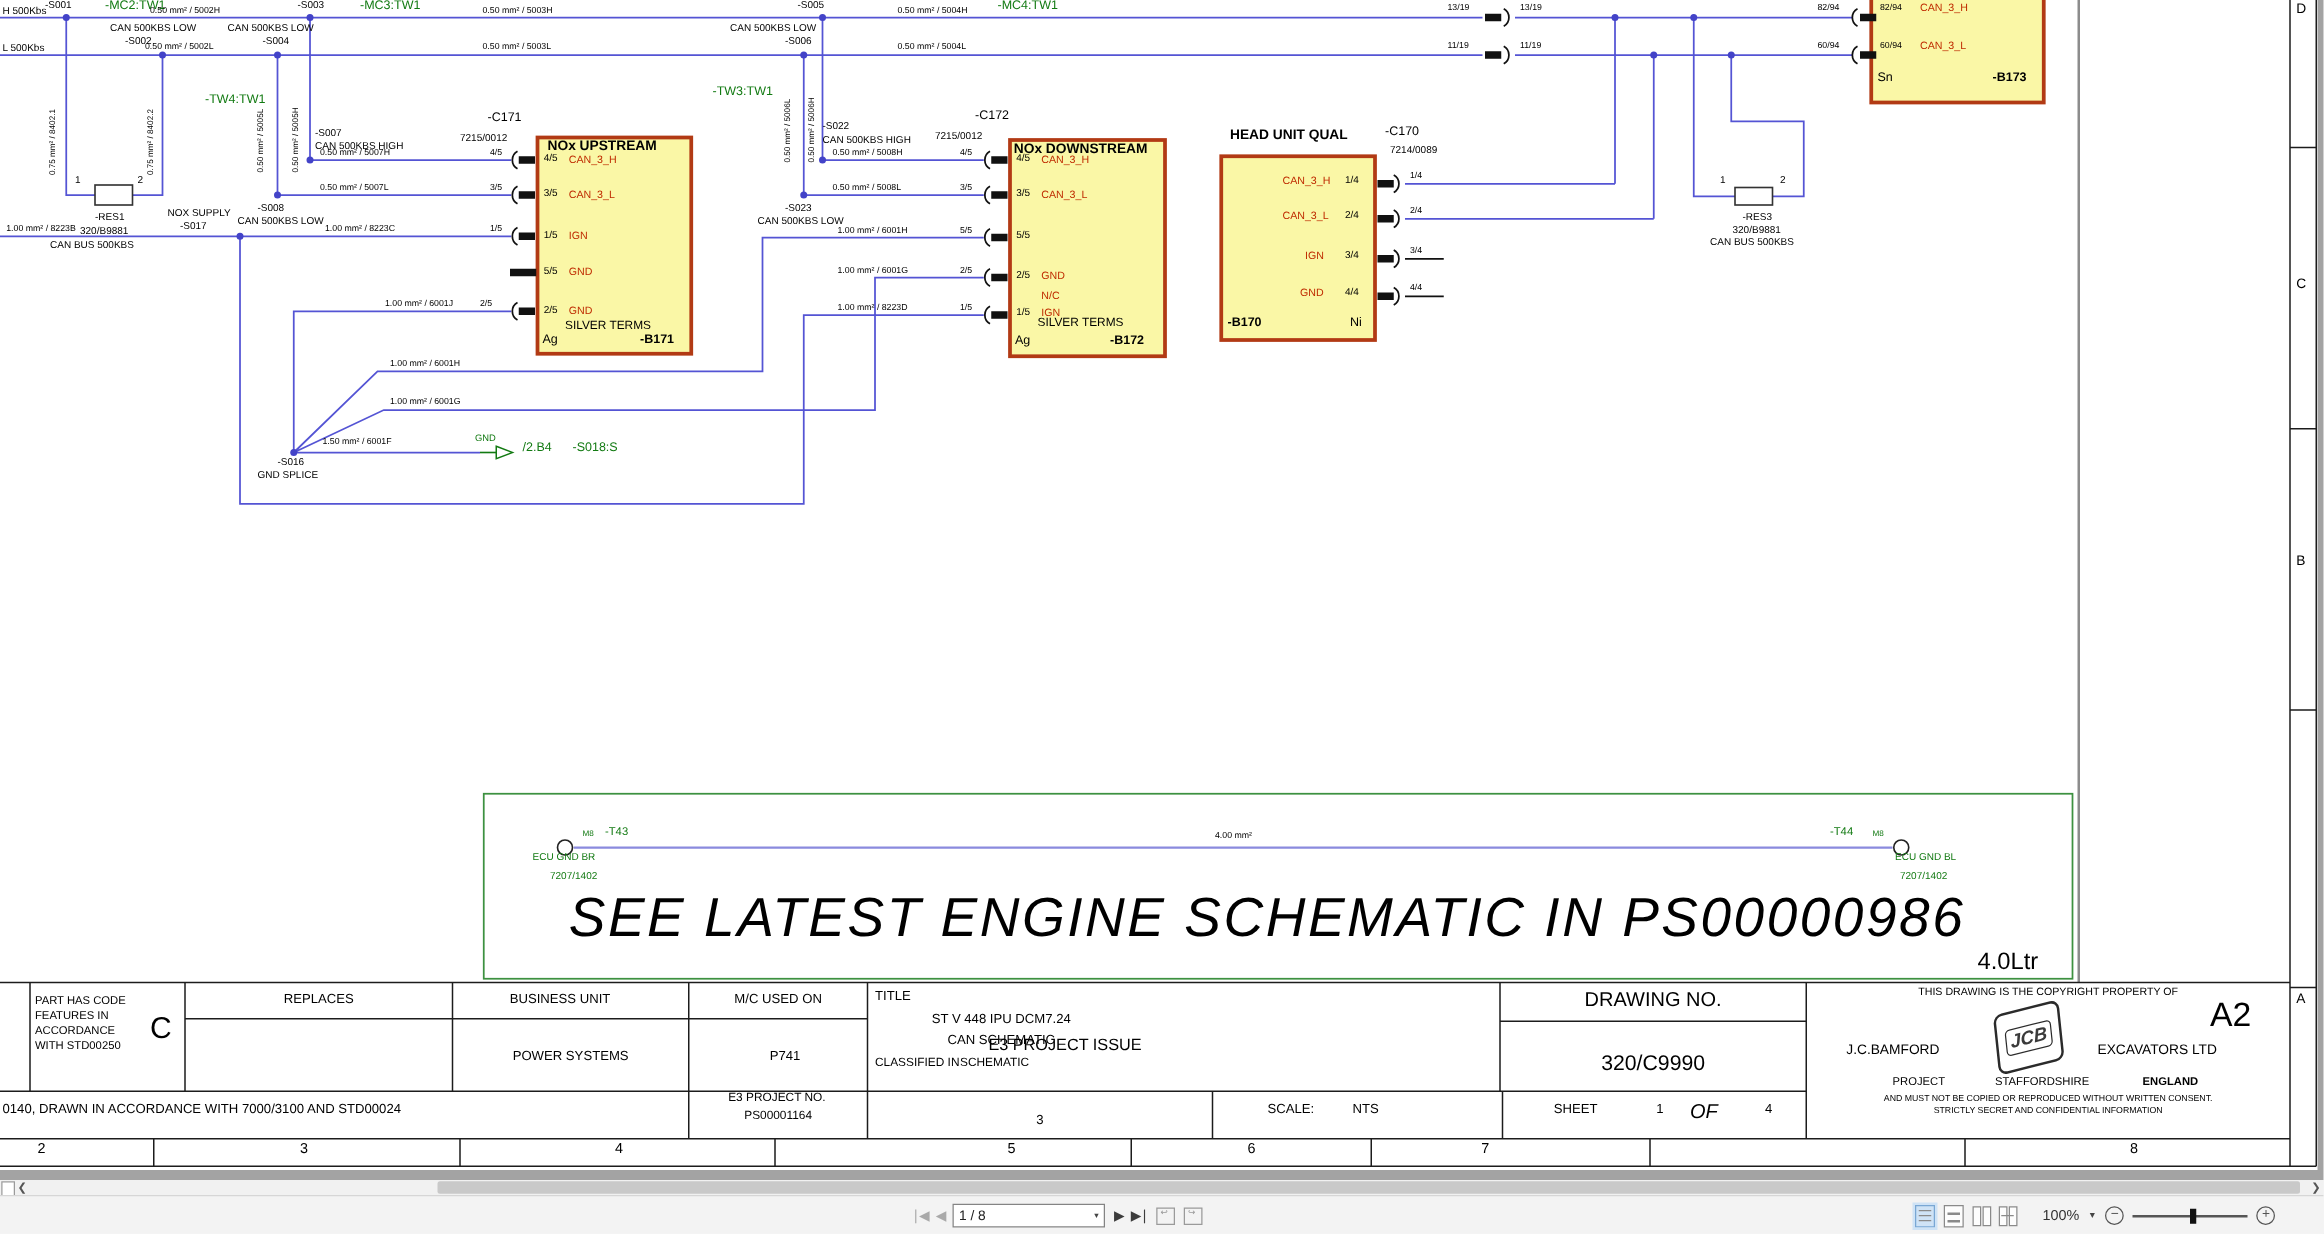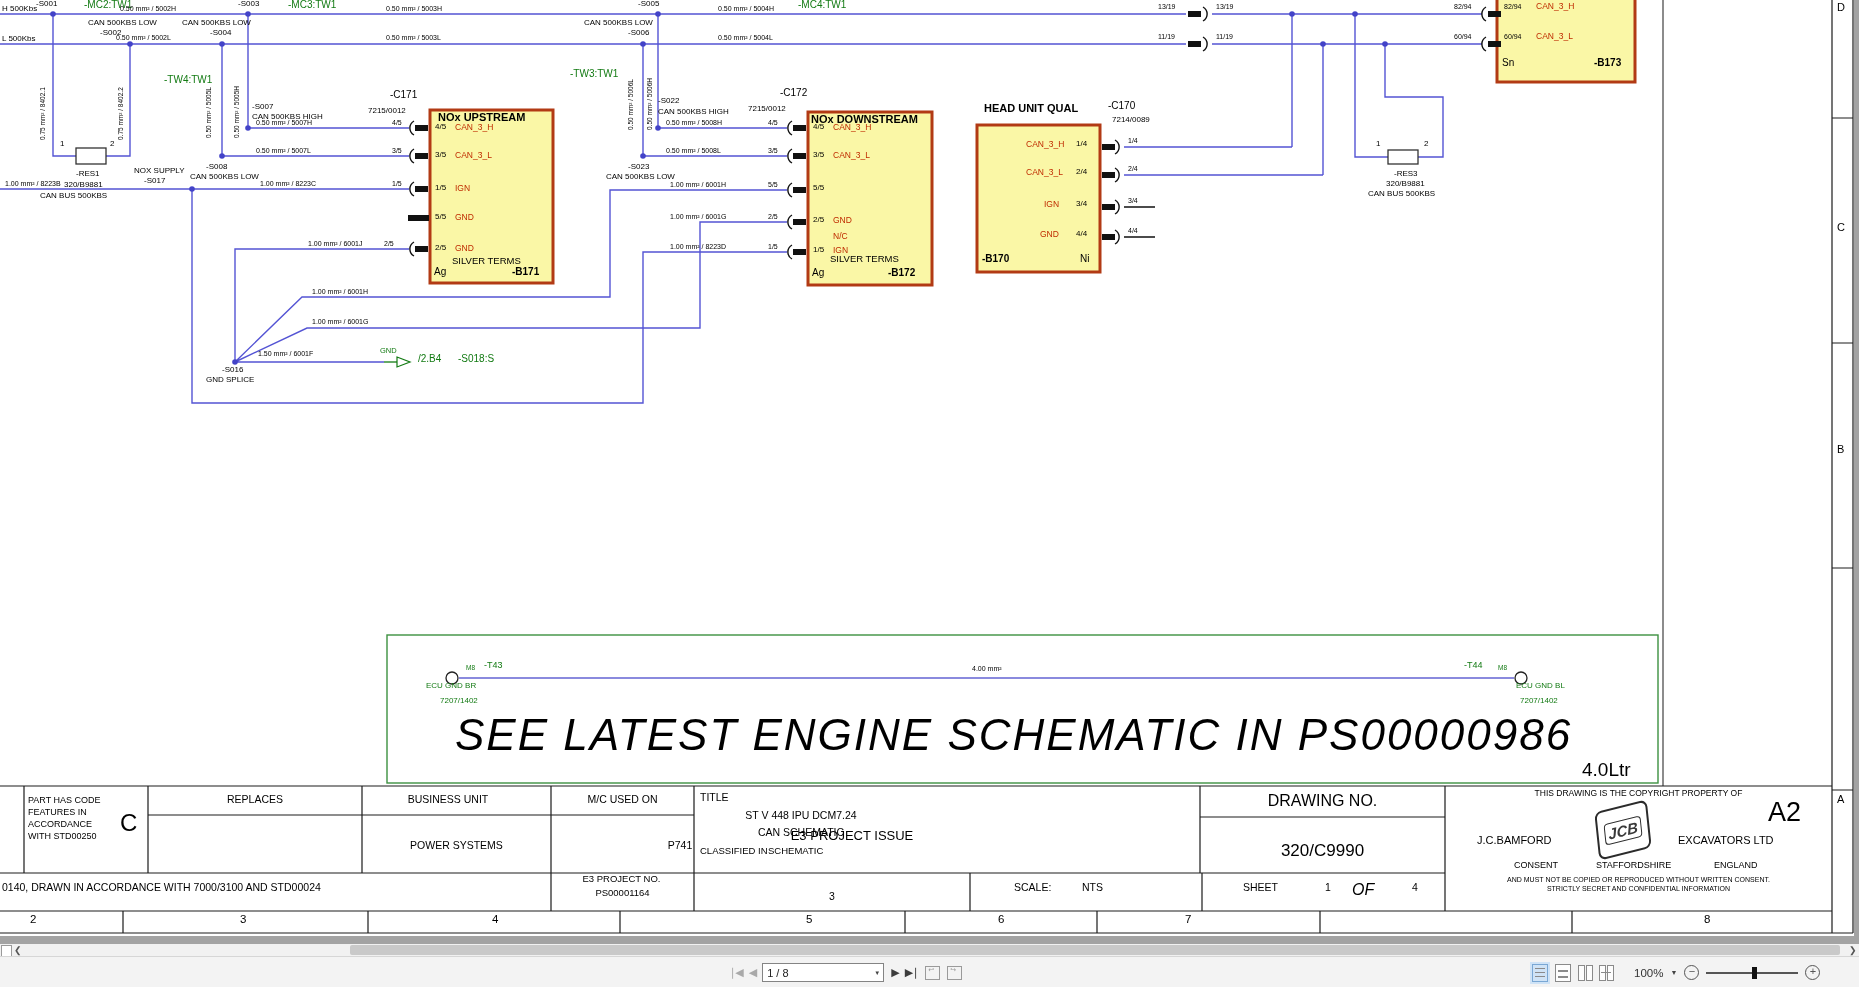--- a/index.html
+++ b/index.html
@@ -318,21 +318,21 @@
     <div id="labels-titleblock">
         <span class="lbl" style="left: 28px; top: 796px; font-size: 9px;">PART HAS CODE</span>
         <span class="lbl" style="left: 28px; top: 808px; font-size: 9px;">FEATURES IN</span>
         <span class="lbl" style="left: 28px; top: 820px; font-size: 9px;">ACCORDANCE</span>
         <span class="lbl" style="left: 28px; top: 832px; font-size: 9px;">WITH STD00250</span>
         <span class="lbl" style="left: 120px; top: 810px; font-size: 24px;">C</span>
         <span class="lbl ctr" style="left: 148px; top: 794px; font-size: 10.5px; width: 214px;">REPLACES</span>
         <span class="lbl ctr" style="left: 362px; top: 794px; font-size: 10.5px; width: 172px;">BUSINESS UNIT</span>
         <span class="lbl ctr" style="left: 362px; top: 840px; font-size: 10.5px; width: 189px;">POWER SYSTEMS</span>
         <span class="lbl ctr" style="left: 551px; top: 794px; font-size: 10.5px; width: 143px;">M/C USED ON</span>
-        <span class="lbl ctr" style="left: 572px; top: 840px; font-size: 10.5px; width: 130px; padding-left: 43px;">P741</span>
+        <span class="lbl ctr" style="left: 520px; top: 840px; font-size: 10.5px; width: 130px; padding-left: 43px;">P741</span>
         <span class="lbl" style="left: 700px; top: 792px; font-size: 10.5px;">TITLE</span>
         <span class="lbl ctr" style="left: 694px; top: 810px; font-size: 10.5px; width: 214px;">ST V 448 IPU DCM7.24</span>
         <span class="lbl ctr" style="left: 694px; top: 827px; font-size: 10.5px; width: 214px;">CAN SCHEMATIC</span>
         <span class="lbl" style="left: 700px; top: 846px; font-size: 9.5px;">CLASSIFIED IN</span>
         <span class="lbl" style="left: 768px; top: 846px; font-size: 9.5px;">SCHEMATIC</span>
         <span class="lbl ctr" style="left: 1200px; top: 793px; font-size: 16px; width: 245px;">DRAWING NO.</span>
         <span class="lbl ctr" style="left: 1200px; top: 842px; font-size: 17px; width: 245px;">320/C9990</span>
         <span class="lbl" style="left: 2px; top: 882px; font-size: 10.5px;">0140, DRAWN IN ACCORDANCE WITH 7000/3100 AND STD00024</span>
         <span class="lbl ctr" style="left: 551px; top: 874px; font-size: 9.5px; width: 141px;">E3 PROJECT NO.</span>
         <span class="lbl ctr" style="left: 551px; top: 888px; font-size: 9.5px; width: 143px;">PS00001164</span>
@@ -341,23 +341,23 @@
         <span class="lbl" style="left: 1014px; top: 882px; font-size: 10.5px;">SCALE:</span>
         <span class="lbl" style="left: 1082px; top: 882px; font-size: 10.5px;">NTS</span>
         <span class="lbl" style="left: 1243px; top: 882px; font-size: 10.5px;">SHEET</span>
         <span class="lbl" style="left: 1325px; top: 882px; font-size: 10.5px;">1</span>
         <span class="lbl" style="left: 1352px; top: 882px; font-size: 16px; font-style: italic;">OF</span>
         <span class="lbl" style="left: 1412px; top: 882px; font-size: 10.5px;">4</span>
         <span class="lbl ctr" style="left: 1445px; top: 789px; font-size: 8.5px; width: 387px;">THIS DRAWING IS THE COPYRIGHT PROPERTY OF</span>
         <span class="lbl" style="left: 1768px; top: 798px; font-size: 27px;">A2</span>
         <span class="lbl" style="left: 1477px; top: 835px; font-size: 11px;">J.C.BAMFORD</span>
         <span class="lbl" style="left: 1678px; top: 835px; font-size: 11px;">EXCAVATORS LTD</span>
-        <span class="lbl" style="left: 1514px; top: 861px; font-size: 9px;">CONSENT</span>
+        <span class="lbl" style="left: 1514px; top: 861px; font-size: 9px;">PROJECT</span>
         <span class="lbl" style="left: 1596px; top: 861px; font-size: 9px;">STAFFORDSHIRE</span>
-        <span class="lbl" style="left: 1714px; top: 861px; font-size: 9px;">ENGLAND</span>
+        <span class="lbl" style="left: 1714px; top: 861px; font-size: 9px; font-weight: bold;">ENGLAND</span>
         <span class="lbl ctr" style="left: 1445px; top: 876px; font-size: 7px; width: 387px;">AND MUST NOT BE COPIED OR REPRODUCED WITHOUT WRITTEN CONSENT.</span>
         <span class="lbl ctr" style="left: 1445px; top: 885px; font-size: 7px; width: 387px;">STRICTLY SECRET AND CONFIDENTIAL INFORMATION</span>
       </div>
     <div id="labels-frame">
         <span class="lbl" style="left: 1837px; top: 2px; font-size: 11px;">D</span>
         <span class="lbl" style="left: 1837px; top: 222px; font-size: 11px;">C</span>
         <span class="lbl" style="left: 1837px; top: 444px; font-size: 11px;">B</span>
         <span class="lbl" style="left: 1837px; top: 794px; font-size: 11px;">A</span>
         <span class="lbl" style="left: 30px; top: 913px; font-size: 11.5px;">2</span>
         <span class="lbl" style="left: 240px; top: 913px; font-size: 11.5px;">3</span>

